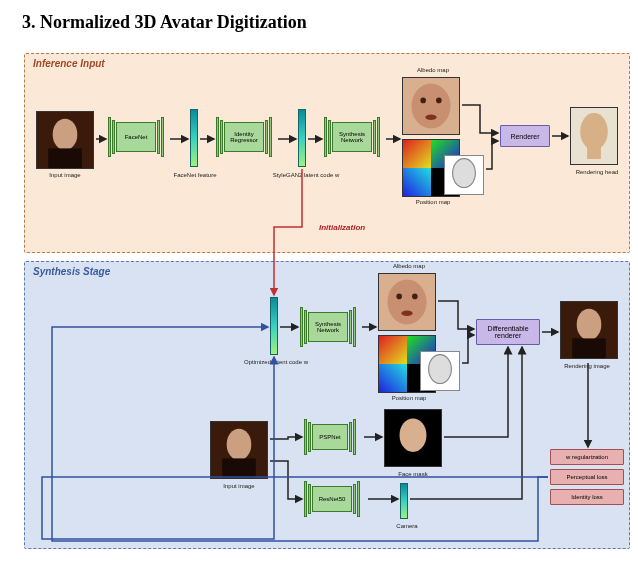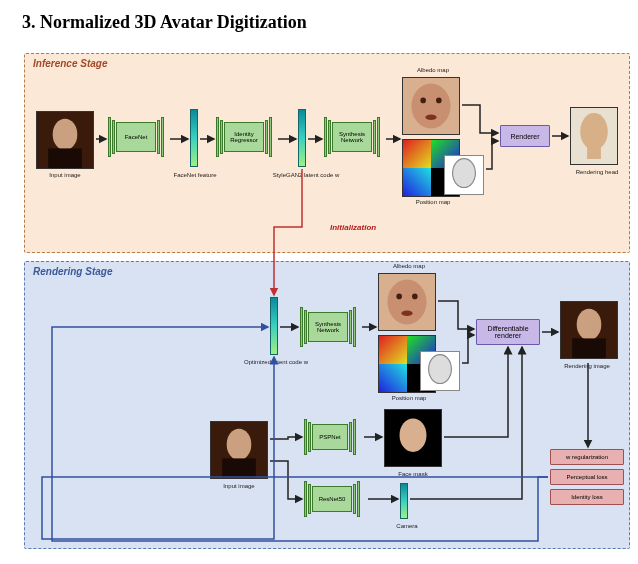--- a/index.html
+++ b/index.html
@@ -57,25 +57,25 @@
         <marker id="ahr" markerWidth="6" markerHeight="6" refX="5" refY="3" orient="auto">
             <path d="M0,0 L6,3 L0,6 Z" fill="#c03030"></path>
           </marker>
         <marker id="ahb" markerWidth="6" markerHeight="6" refX="5" refY="3" orient="auto">
             <path d="M0,0 L6,3 L0,6 Z" fill="#3050a0"></path>
           </marker>
       </defs>
     </svg>
 
     <div class="stage-box stage-inf">
-      <div class="stage-label">Inference Stage</div>
+      <div class="stage-label">Inference Input</div>
     </div>
 
     <div class="stage-box stage-ref">
-      <div class="stage-label">Rendering Stage</div>
+      <div class="stage-label">Synthesis Stage</div>
     </div>
 
     <div class="thumb" style="left:14px; top:60px;">
       <svg viewBox="0 0 10 10">
           <rect width="10" height="10" fill="#3a1a0a"></rect>
           <ellipse cx="5" cy="4" rx="2.2" ry="2.8" fill="#caa080"></ellipse>
           <rect x="2" y="6.5" width="6" height="3.5" fill="#1a0a05"></rect>
         </svg>
     </div>
     <div class="caption" style="left:8px; top:121px;">Input image</div>
@@ -139,21 +139,21 @@
     <div class="box-purple" style="left:478px; top:74px; width:50px; height:22px;">Renderer</div>
 
     <div class="thumb thumb-rend" style="left:548px; top:56px;">
       <svg viewBox="0 0 10 12">
           <ellipse cx="5" cy="5" rx="3" ry="4" fill="#d8b088"></ellipse>
           <rect x="3.5" y="8" width="3" height="3" fill="#d8b088"></rect>
         </svg>
     </div>
     <div class="caption" style="left:540px; top:118px;">Rendering head</div>
 
-    <div class="init-label" style="left:308px; top:172px;">Initialization</div>
+    <div class="init-label" style="left:297px; top:172px;">Initialization</div>
 
     <div class="featbar" style="left:248px; top:246px;"></div>
     <div class="caption" style="left:214px; top:308px; width:80px;">Optimized latent code w</div>
 
     <div class="netblock" style="left:278px; top:256px;">
       <div class="bar" style="height:40px"></div>
         <div class="bar" style="height:34px"></div>
       <div class="lbl-box" style="width:40px;height:30px; white-space:pre-line;">Synthesis
 Network</div>
       <div class="bar" style="height:34px"></div>

